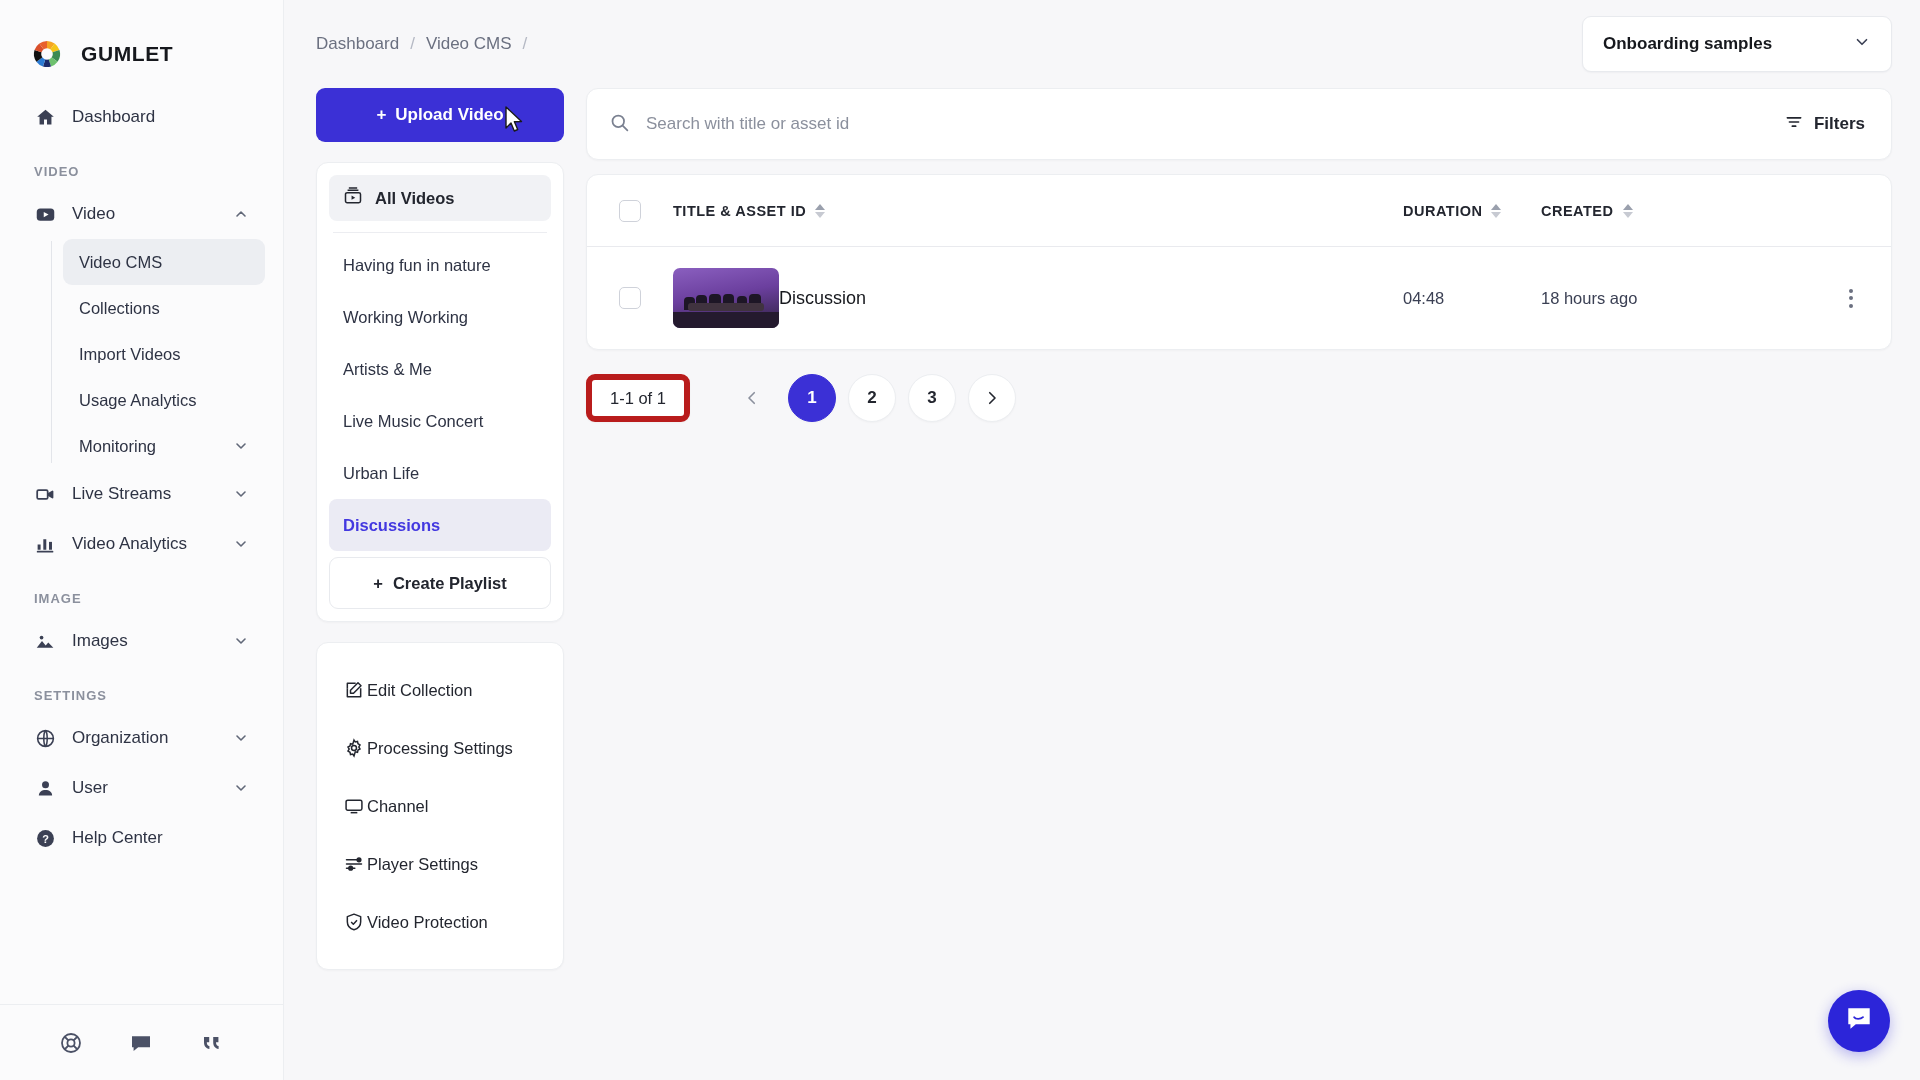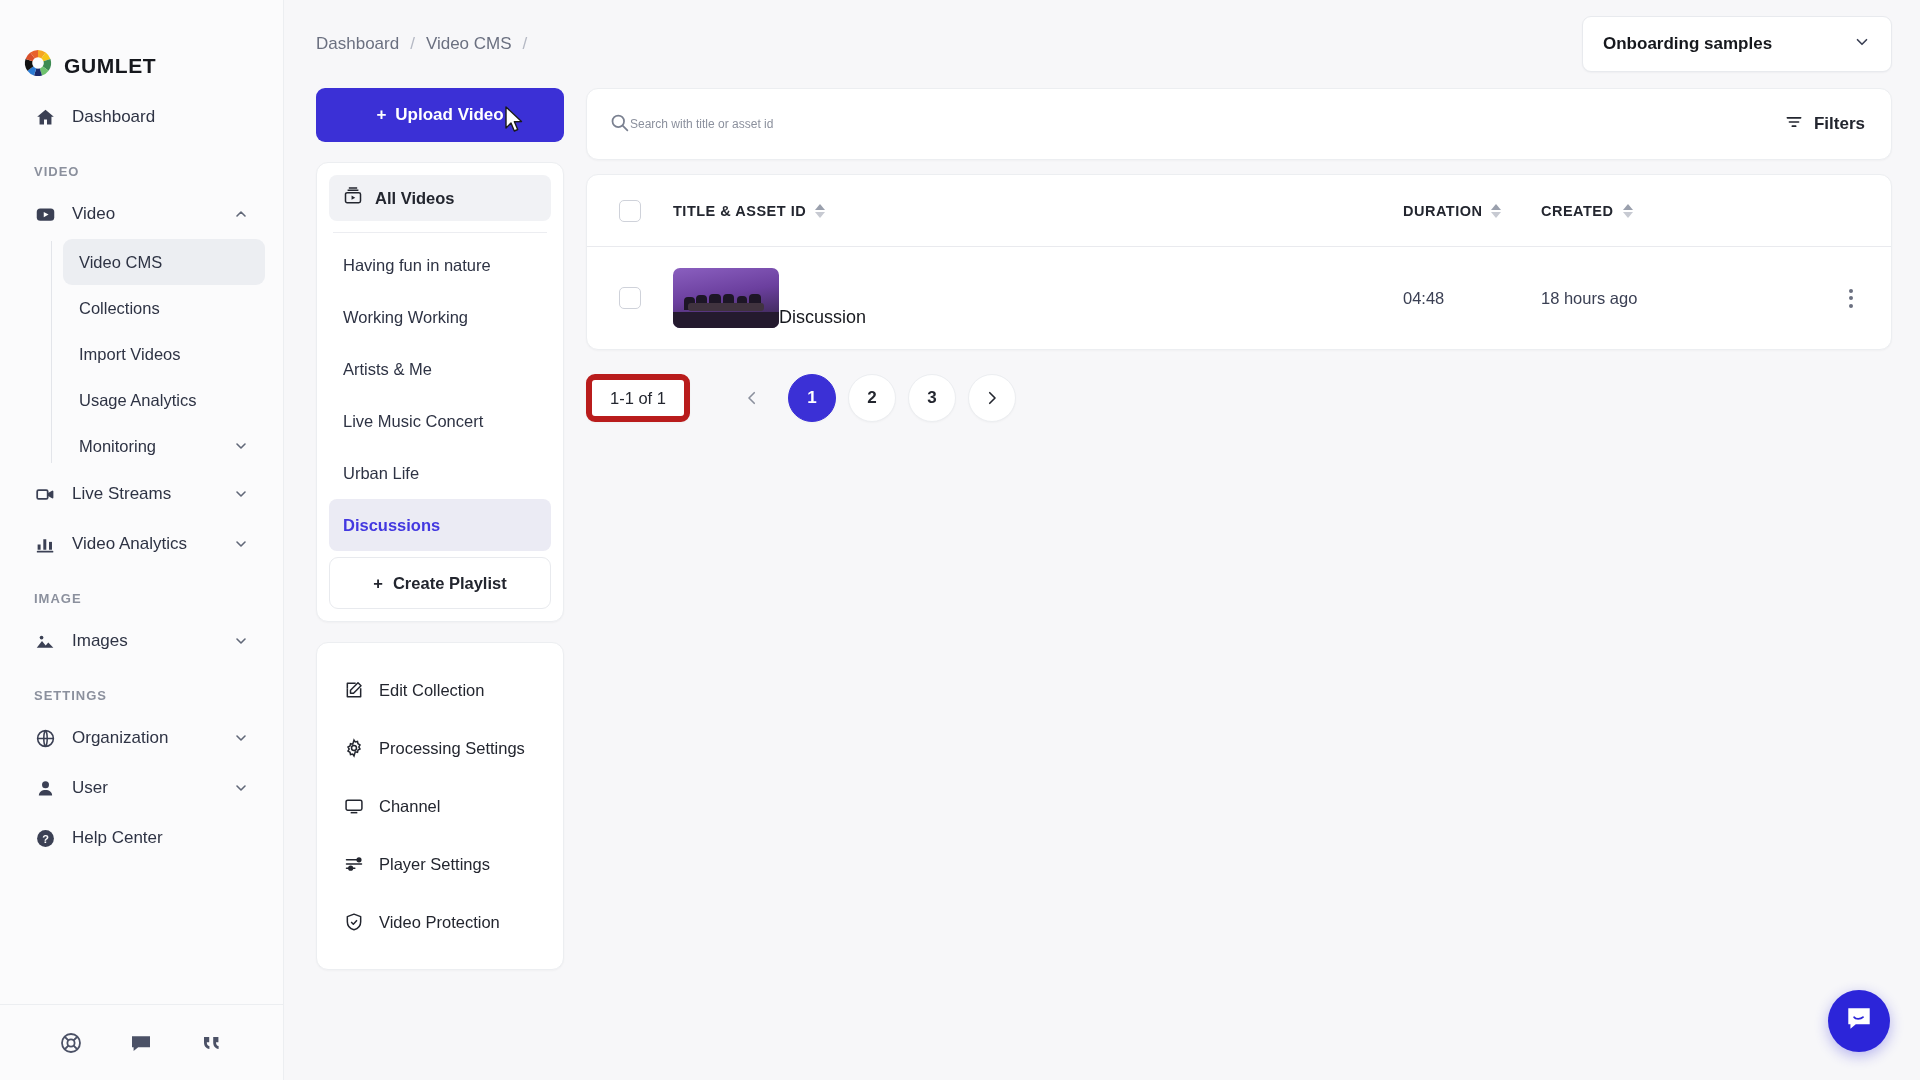--- a/index.html
+++ b/index.html
@@ -12,22 +12,22 @@
   .app { display: flex; width: 1920px; height: 1080px; }
 
   
   .sidebar {
     width: 284px; height: 1080px; flex: 0 0 284px;
     background: #fbfbfc;
     border-right: 1px solid #eceef1;
     display: flex; flex-direction: column;
   }
   .logo-row {
-    display: flex; align-items: flex-end; gap: 11px;
-    padding: 30px 0 0 23px; height: 78px;
+    display: flex; align-items: center; gap: 19px;
+    padding: 30px 0 0 32px; height: 78px;
   }
   .logo-mark { width: 30px; height: 30px; position: relative; flex: 0 0 30px; }
   .logo-text {
     font-size: 21px; font-weight: bold; letter-spacing: 0.6px; color: #16181d;
   }
   .nav { flex: 1 1 auto; padding-top: 14px; overflow: hidden; }
   .nav-item {
     display: flex; align-items: center; gap: 16px;
     height: 50px; margin: 0 18px; padding: 0 16px;
     border-radius: 9px; cursor: pointer;
@@ -106,53 +106,53 @@
     border-radius:8px; font-size:16.5px; color:#2e3344; cursor:pointer;
   }
   .pl-item.active { background:#ebebf4; color:#4338e0; font-weight:bold; }
   .create-pl {
     margin-top:6px; height:52px; border:1px solid #e8eaee; border-radius:9px;
     display:flex; align-items:center; justify-content:center; gap:10px;
     font-size:16.5px; font-weight:bold; color:#23262f; cursor:pointer; background:#fff;
   }
   .set-card { padding: 18px 12px; }
   .set-item {
-    height:58px; display:flex; align-items:center; gap:14px;
+    height:58px; display:flex; align-items:center; gap:2px;
     padding:0 14px; border-radius:8px; cursor:pointer;
     font-size:16.5px; color:#23262f;
   }
   .set-item .ico { width:22px;height:22px;flex:0 0 22px;display:flex;align-items:center;justify-content:center;color:#23262f;}
 
   
   .rcol { flex: 1 1 auto; min-width: 0; }
   .searchbar {
     background:#fff; border:1px solid #eceef1; border-radius:12px;
     height:72px; display:flex; align-items:center; padding: 0 26px 0 22px;
     box-shadow: 0 1px 2px rgba(16,24,40,.03);
   }
   .search-input {
-    flex:1 1 auto; border:none; outline:none; font-size:12px;
-    color:#23262f; background:transparent; margin-left:0;
+    flex:1 1 auto; border:none; outline:none; font-size:17px;
+    color:#23262f; background:transparent; margin-left:16px;
     font-family:"Liberation Sans", sans-serif;
   }
   .search-input::placeholder { color:#8b909d; }
   .filters-btn { display:flex; align-items:center; gap:10px; font-size:17px; font-weight:bold; color:#23262f; cursor:pointer; }
 
   .table-card {
     margin-top: 14px; background:#fff; border:1px solid #eceef1;
     border-radius:12px; overflow:hidden;
     box-shadow: 0 1px 2px rgba(16,24,40,.03);
   }
   .trow { display:flex; align-items:center; }
   .thead { height:72px; border-bottom:1px solid #e9eaee; }
   .cell-chk { width:86px; flex:0 0 86px; display:flex; justify-content:center; align-items:center; }
   .chk {
     width:22px;height:22px;border:1.6px solid #cfd2da;border-radius:5px;background:#fff;cursor:pointer;
   }
-  .cell-title { flex:1 1 auto; min-width:0; display:flex; align-items:flex-end; }
+  .cell-title { flex:1 1 auto; min-width:0; display:flex; align-items:center; }
   .cell-dur { width:138px; flex:0 0 138px; }
   .cell-cre { width:270px; flex:0 0 270px; }
   .cell-act { width:80px; flex:0 0 80px; display:flex; justify-content:center; }
   .th {
     font-size:14.5px; font-weight:bold; letter-spacing:.5px;
     color:#23262f; display:flex; align-items:center; gap:9px; text-transform:uppercase;
   }
   .sorter { display:flex; flex-direction:column; gap:2px; cursor:pointer; }
   .sorter i {
     display:block; width:0;height:0;border-left:5px solid transparent;border-right:5px solid transparent;

